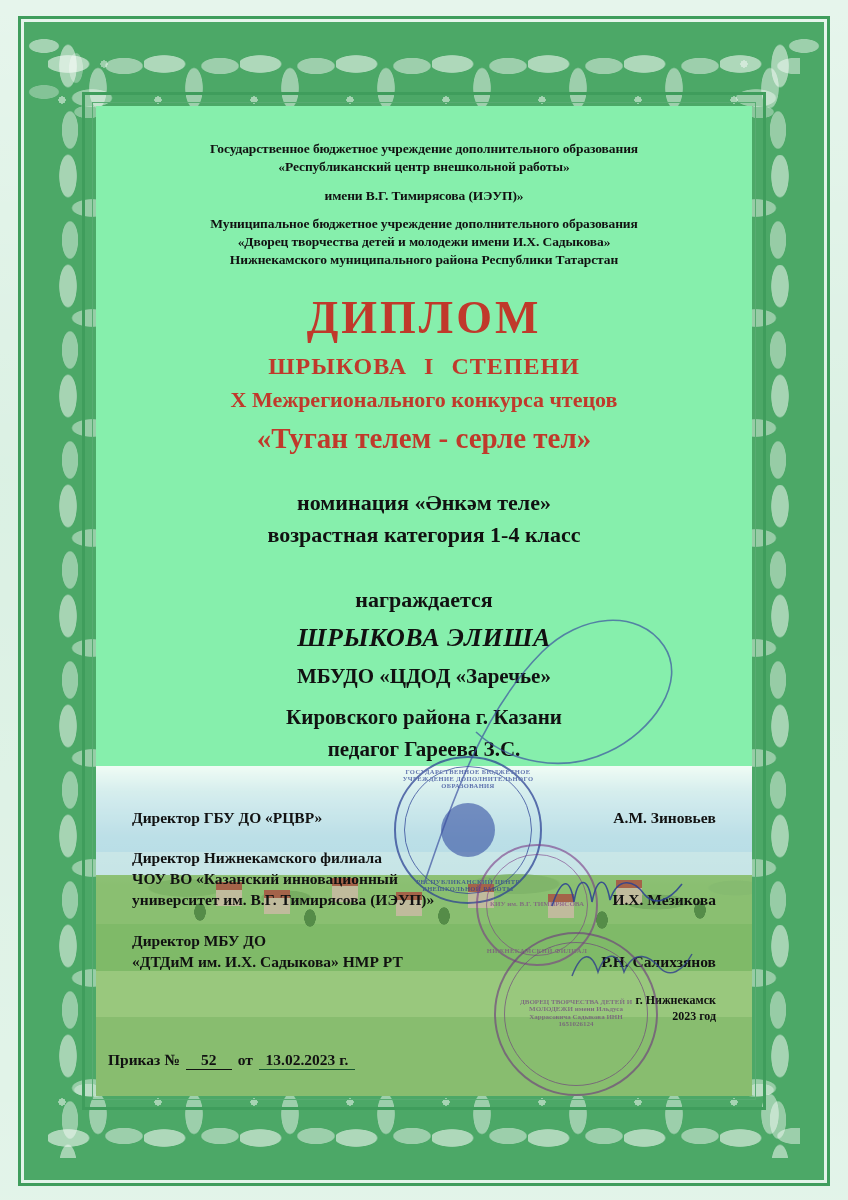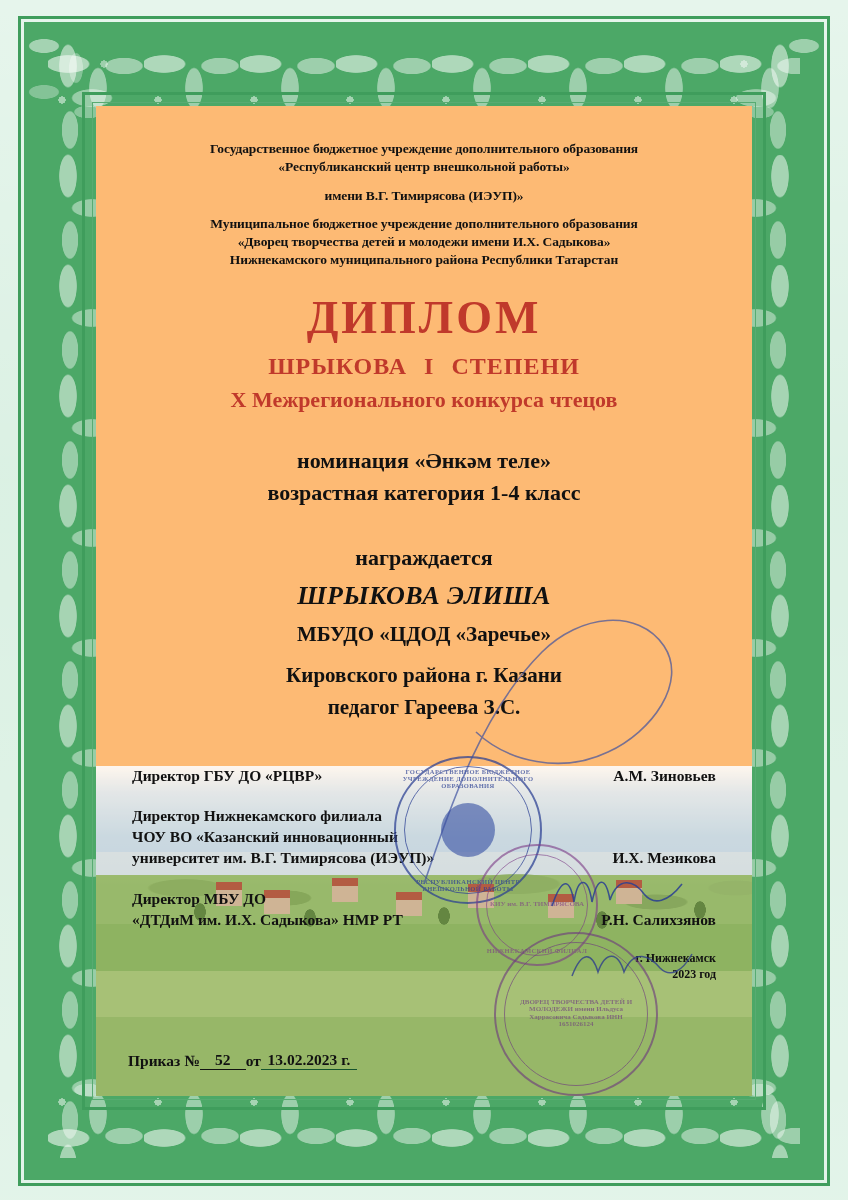--- a/index.html
+++ b/index.html
@@ -106,21 +106,21 @@
     width: 664px; height: 998px;
     border: 1px solid #58ab72;
     box-sizing: border-box;
   }
 
   
   .sheet {
     position: absolute;
     left: 96px; top: 106px;
     width: 656px; height: 990px;
-    background: #fdba74;
+    background: #86efac;
     overflow: hidden;
   }
 
   
   .landscape {
     position: absolute;
     left: 0; right: 0; bottom: 0;
     height: 330px;
     background:
       linear-gradient(180deg, rgba(255,255,255,1) 0, rgba(255,255,255,0.55) 26px, rgba(255,255,255,0.12) 70px, rgba(255,255,255,0) 120px),
@@ -257,22 +257,22 @@
   }
 
   .order-line {
     position: absolute;
     left: 12px;
     bottom: 26px;
     font-size: 15.5px;
     font-weight: bold;
     color: #111;
     display: flex;
-    align-items: center;
-    margin-left: 20px;
+    align-items: flex-start;
+    gap: 6px;
   }
   .order-num {
     display: inline-block;
     min-width: 46px;
     text-align: center;
     border-bottom: 1px solid #111;
   }
   .order-date {
     display: inline-block;
     min-width: 96px;
@@ -416,20 +416,21 @@
 
       <div class="title-diplom">ДИПЛОМ</div>
 
       <div class="laureate">
         <span>ШРЫКОВА</span>
         <span class="deg">I</span>
         <span>СТЕПЕНИ</span>
       </div>
 
       <div class="contest">X Межрегионального конкурса чтецов</div>
+      <div class="contest-name">«Туган телем - серле тел»</div>
 
       <div class="nomination">
         <div>номинация «Әнкәм теле»</div>
         <div>возрастная категория 1-4 класс</div>
       </div>
 
       <div class="awarded-label">награждается</div>
       <div class="laureate-name">ШРЫКОВА ЭЛИША</div>
       <div class="org-line">МБУДО «ЦДОД «Заречье»</div>
       <div class="org-line" style="margin-top:13px;">Кировского района г. Казани</div>

